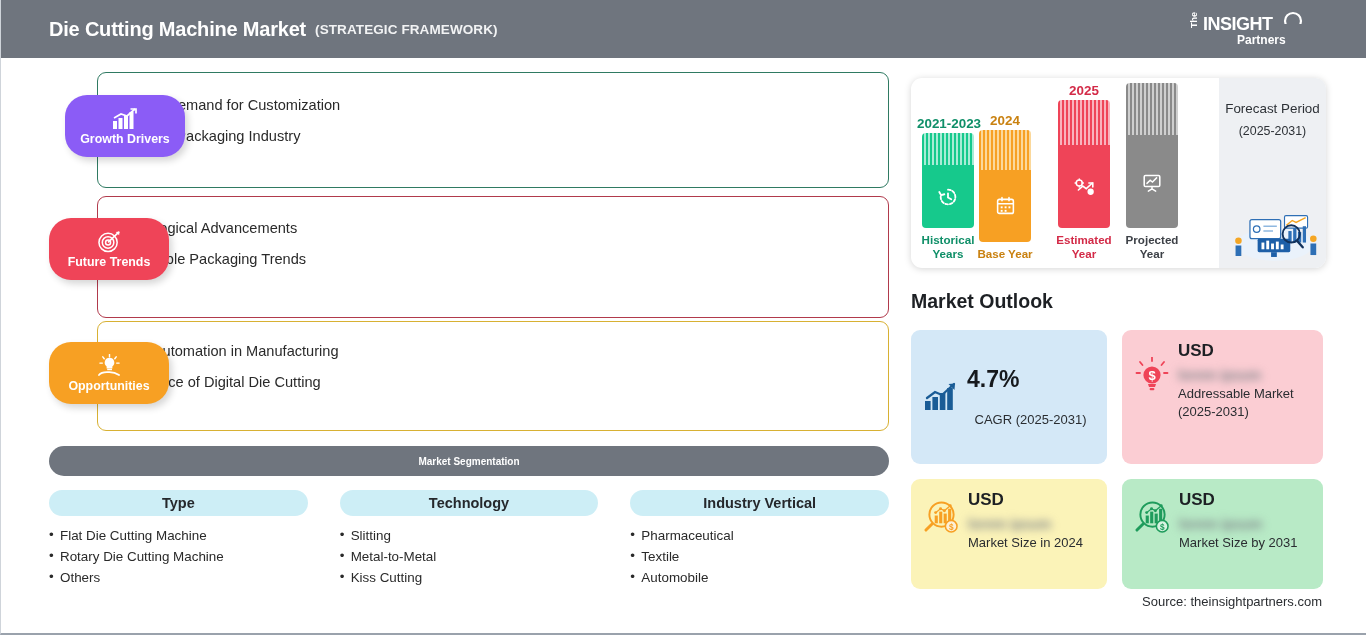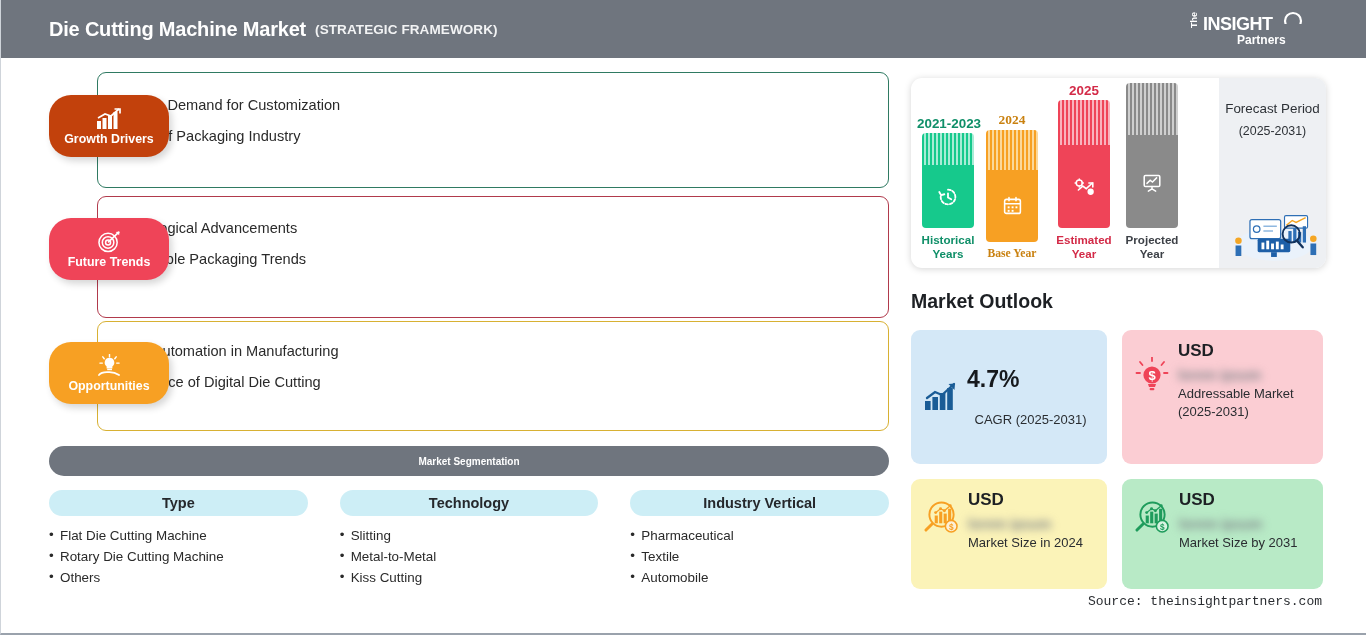--- a/index.html
+++ b/index.html
@@ -54,21 +54,21 @@
   
   .badge {
     position:absolute; left:48px; width:120px; height:62px;
     border-radius:20px 20px 20px 20px;
     display:flex; flex-direction:column; align-items:center; justify-content:center;
     box-shadow: 3px 4px 7px rgba(0,0,0,0.16);
   }
   .badge-label { color:#fff; font-size:12.4px; font-weight:bold; line-height:1;
                  margin-top:2px; white-space:nowrap; }
   .badge-icon { height:24px; display:flex; align-items:center; justify-content:center; }
-  .b-green  { top:37px;  background:#c2410c; border-radius:22px 22px 22px 22px; }
+  .b-green  { top:37px;  background:#8b5cf6; border-radius:22px 22px 22px 22px;margin-left:16px; }
   .b-red    { top:160px; background:#ef4458; border-radius:22px 22px 22px 22px; }
   .b-orange { top:284px; background:#f7a023; border-radius:22px 22px 22px 22px; }
 
   
   .seg-header {
     position:absolute; left:48px; top:388px; width:840px; height:30px;
     background:#6f757e; border-radius:15px;
     display:flex; align-items:center; justify-content:center;
   }
   .seg-header span { color:#fff; font-size:10px; font-weight:bold; }
@@ -136,21 +136,21 @@
   .blur-inner {
     display:inline-block; font-size:14px; font-weight:bold; color:#7d8288;
     filter: blur(4.2px); white-space:nowrap; line-height:1;
   }
   .card-cap { font-size:13px; color:#2a2d31; line-height:1.35; }
   .big-pct { font-size:23px; font-weight:bold; color:#16191d; line-height:1.1; }
   .pct-cap { font-size:13px; color:#2a2d31; margin-top:20px; white-space:nowrap;text-align:center; }
 
   .source {
     position:absolute; right:44px; top:594px;
-    font-size:13px; color:#2a2d31; white-space:nowrap;font-family:Liberation Mono, monospace;
+    font-size:13px; color:#2a2d31; white-space:nowrap;
   }
 </style>
 </head>
 <body>
 
 <div class="page">
 
   <div class="header">
     <div class="header-title">Die Cutting Machine Market</div>
     <div class="header-sub">(STRATEGIC FRAMEWORK)</div>
@@ -280,21 +280,21 @@
               <svg viewBox="0 0 24 24" width="22" height="22">
                 <path d="M12 4 a8 8 0 1 1 -7.6 5.6" stroke="#ffffff" stroke-width="2" fill="none" stroke-linecap="round" stroke-dasharray="3 2"></path>
                 <path d="M12 8 L12 12.5 L15.5 14.5" stroke="#ffffff" stroke-width="2" fill="none" stroke-linecap="round"></path>
                 <path d="M2.5 6.5 L4.5 10 L8 9" stroke="#ffffff" stroke-width="2" fill="none" stroke-linecap="round"></path>
               </svg>
             </div>
           </div>
           <div class="tl-cap" style="color:#0f8f68;">Historical Years</div>
         </div>
 
-        <div class="tl-item" style="left:70px;font-family:Liberation Serif, serif;">
+        <div class="tl-item" style="left:63px;">
           <div class="tl-year" style="color:#c98110;">2024</div>
           <div class="tl-bar" style="height:112px;">
             <div class="tl-stripe" style="height:40px;background:repeating-linear-gradient(90deg,#f7a023 0 2px,#fbd89b 2px 4px);"></div>
             <div class="tl-solid" style="height:72px;background:#f7a023;">
               <svg viewBox="0 0 24 24" width="21" height="21">
                 <rect x="3" y="5" width="18" height="16" rx="2" fill="none" stroke="#fff" stroke-width="1.8"></rect>
                 <line x1="3" y1="10" x2="21" y2="10" stroke="#fff" stroke-width="1.8"></line>
                 <line x1="8" y1="3" x2="8" y2="6.5" stroke="#fff" stroke-width="1.8" stroke-linecap="round"></line>
                 <line x1="16" y1="3" x2="16" y2="6.5" stroke="#fff" stroke-width="1.8" stroke-linecap="round"></line>
                 <g fill="#fff">

